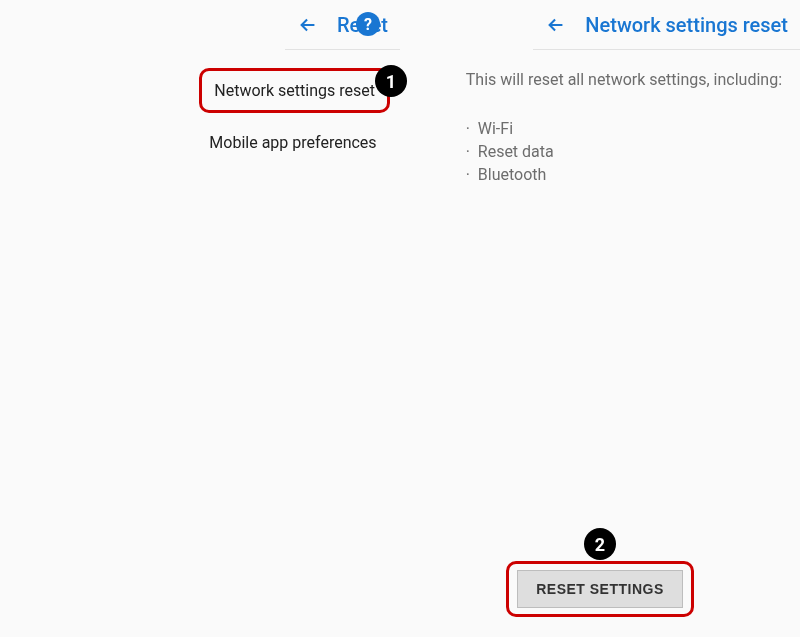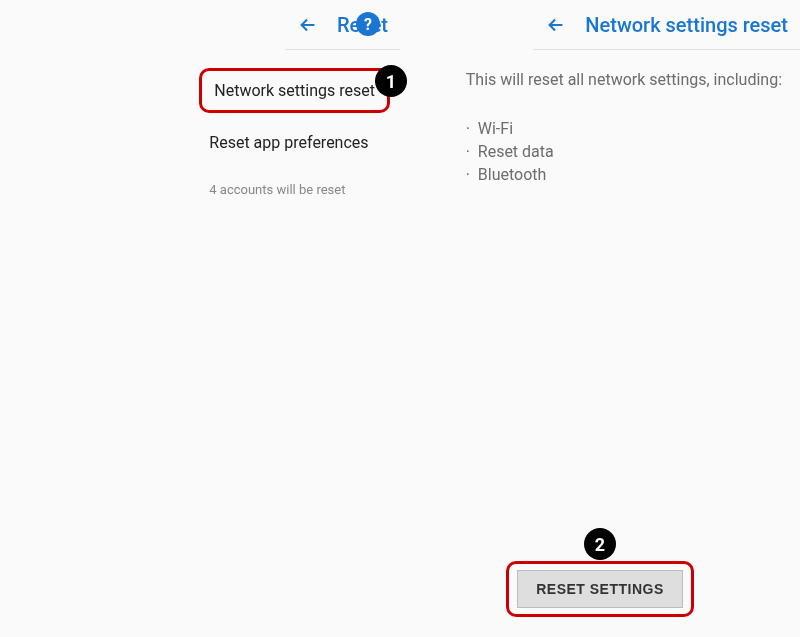--- a/index.html
+++ b/index.html
@@ -152,24 +152,23 @@
       </span>
       <span class="header-title">Reset</span>
       <span class="help-icon">?</span>
     </div>
     <div class="content-left">
       <div class="highlight-box">
         <div class="menu-title">Network settings reset</div>
         <div class="num-badge badge-1">1</div>
       </div>
       <div class="menu-item">
-        <div class="menu-title">Reset app preferences</div>
+        <div class="menu-title">Mobile app preferences</div>
       </div>
       <div class="menu-item">
-        <div class="menu-sub">4 accounts will be reset</div>
       </div>
     </div>
   </div>
 
   <div class="pane pane-right">
     <div class="header">
       <span class="back-arrow">
         <svg viewBox="0 0 24 24" fill="none" stroke="#1976d2" stroke-width="2.2">
             <path d="M19 12H5"></path>
             <path d="M11 18l-6-6 6-6"></path>

